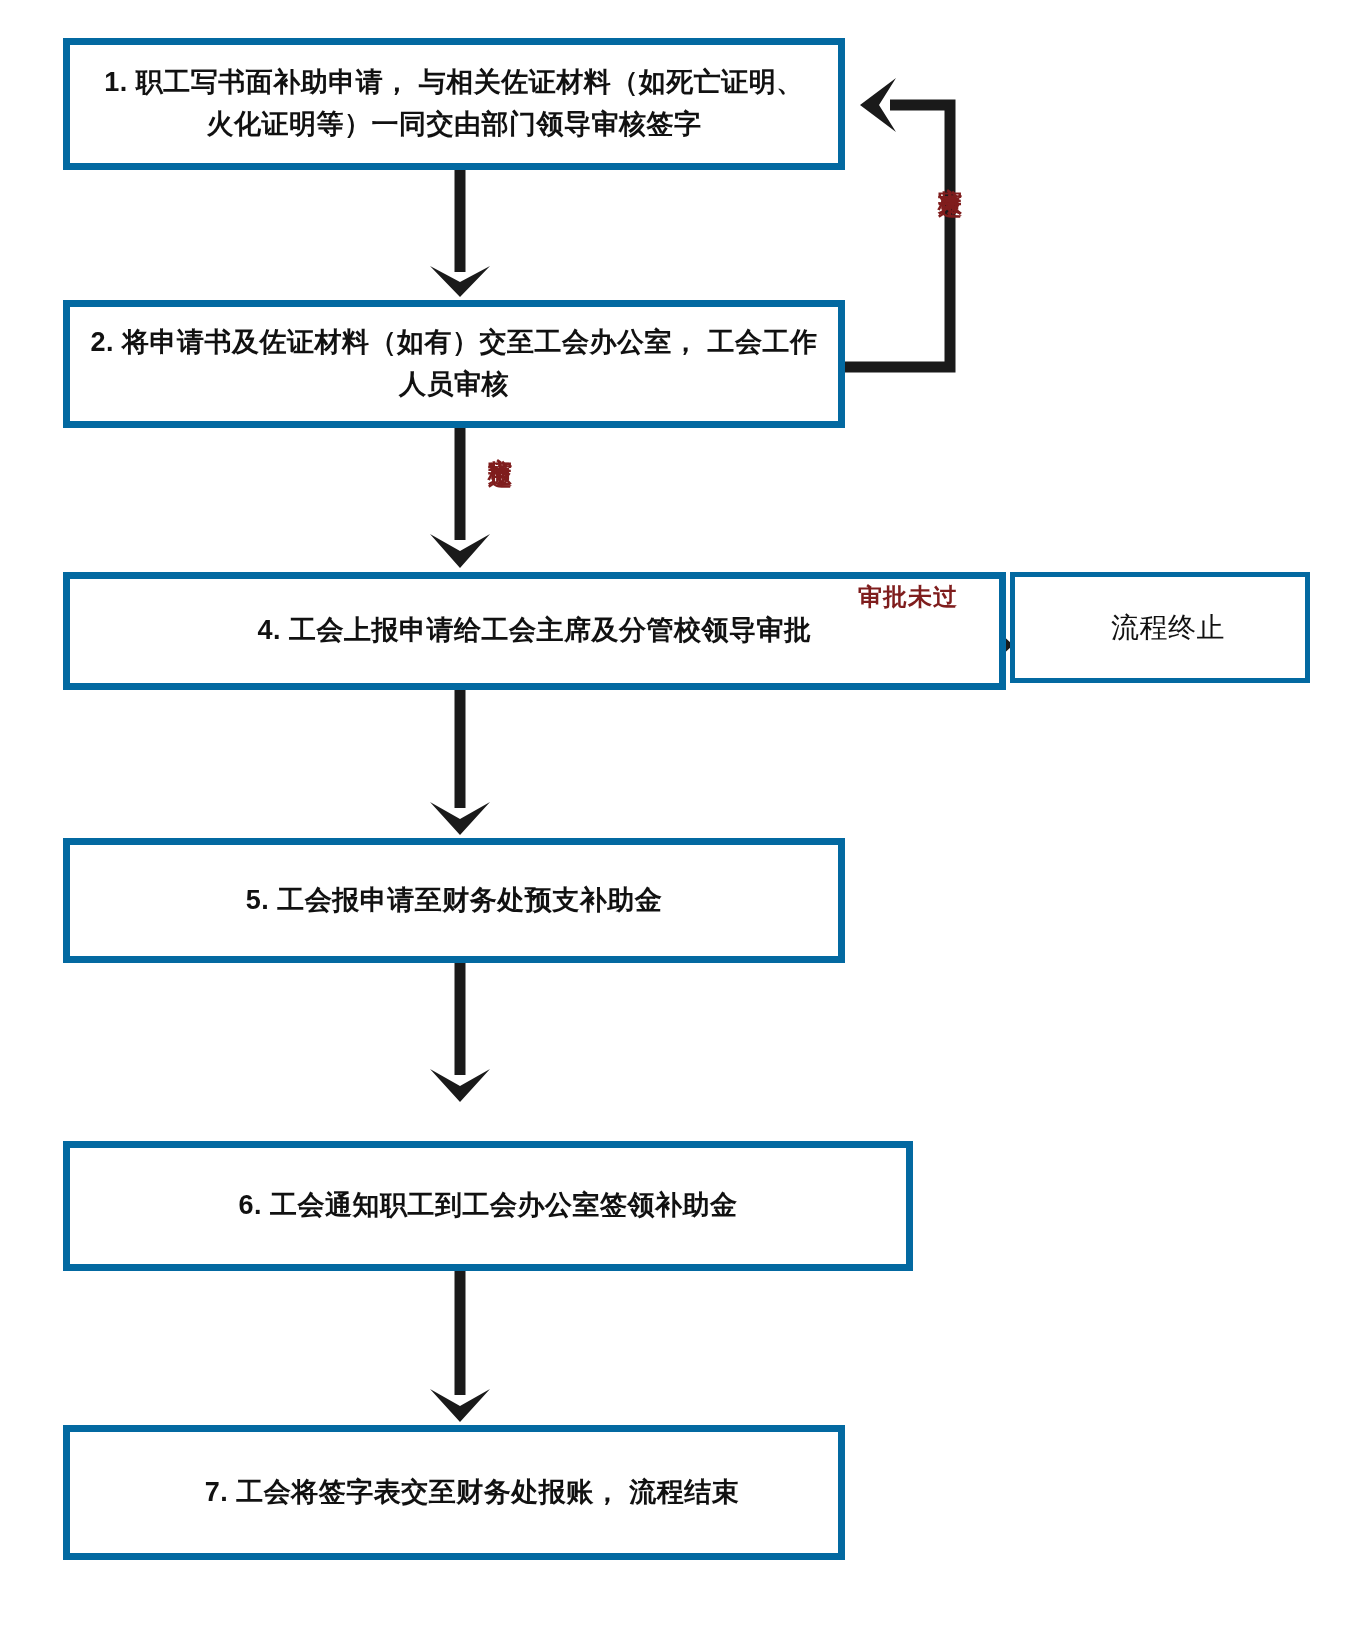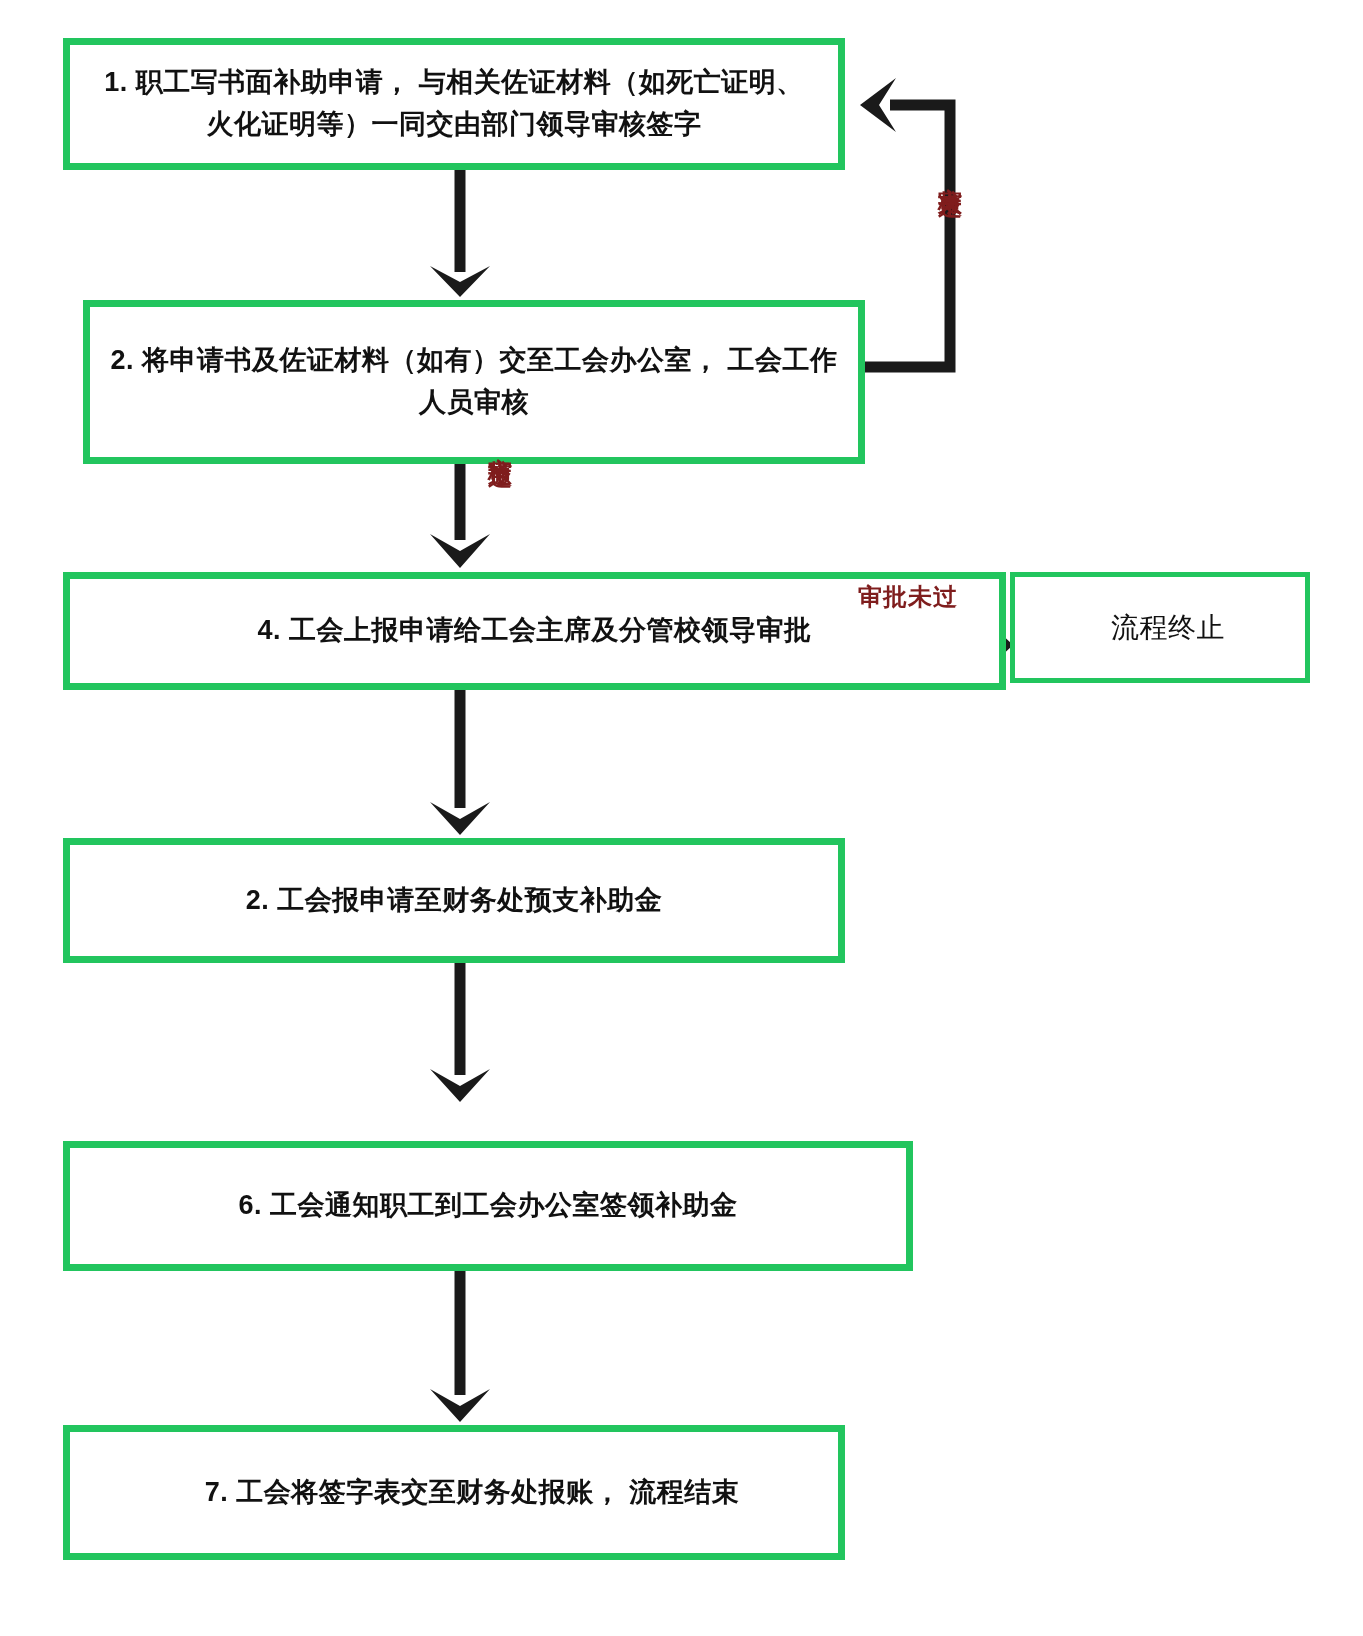--- a/index.html
+++ b/index.html
@@ -23,21 +23,21 @@
     position: absolute;
     left: 0;
     top: 0;
     width: 1363px;
     height: 1636px;
     display: block;
   }
   .node-box {
     position: absolute;
     box-sizing: border-box;
-    border: 7px solid #22c55e;
+    border: 7px solid #0369a1;
     background: #ffffff;
     display: flex;
     align-items: center;
     justify-content: center;
     text-align: center;
   }
   .node-box.thin {
     border-width: 5px;
     padding-left: 16px;
   }
@@ -116,31 +116,31 @@
       <line x1="845" y1="645" x2="1003" y2="645" stroke="#1a1a1a" stroke-width="11"></line>
       <path d="M 978,612 L 1013,645 L 978,678 L 995,645 Z" fill="#1a1a1a"></path>
     </g>
   </svg>
 
   <div class="node-box" style="left:63px; top:38px; width:782px; height:132px;">
     <div class="node-text">1. 职工写书面补助申请，  与相关佐证材料（如死亡证明、
 火化证明等）一同交由部门领导审核签字</div>
   </div>
 
-  <div class="node-box" style="left:63px; top:300px; width:782px; height:164px;margin-left:20px;">
+  <div class="node-box" style="left:63px; top:300px; width:782px; height:128px;">
     <div class="node-text">2. 将申请书及佐证材料（如有）交至工会办公室，  工会工作
 人员审核</div>
   </div>
 
   <div class="node-box" style="left:63px; top:572px; width:943px; height:118px;">
     <div class="node-text">4. 工会上报申请给工会主席及分管校领导审批</div>
   </div>
 
   <div class="node-box" style="left:63px; top:838px; width:782px; height:125px;">
-    <div class="node-text">2. 工会报申请至财务处预支补助金</div>
+    <div class="node-text">5. 工会报申请至财务处预支补助金</div>
   </div>
 
   <div class="node-box" style="left:63px; top:1105px; width:850px; height:130px;margin-top:36px;">
     <div class="node-text">6. 工会通知职工到工会办公室签领补助金</div>
   </div>
 
   <div class="node-box" style="left:63px; top:1425px; width:782px; height:135px;padding-left:36px;">
     <div class="node-text">7. 工会将签字表交至财务处报账，  流程结束</div>
   </div>
 

